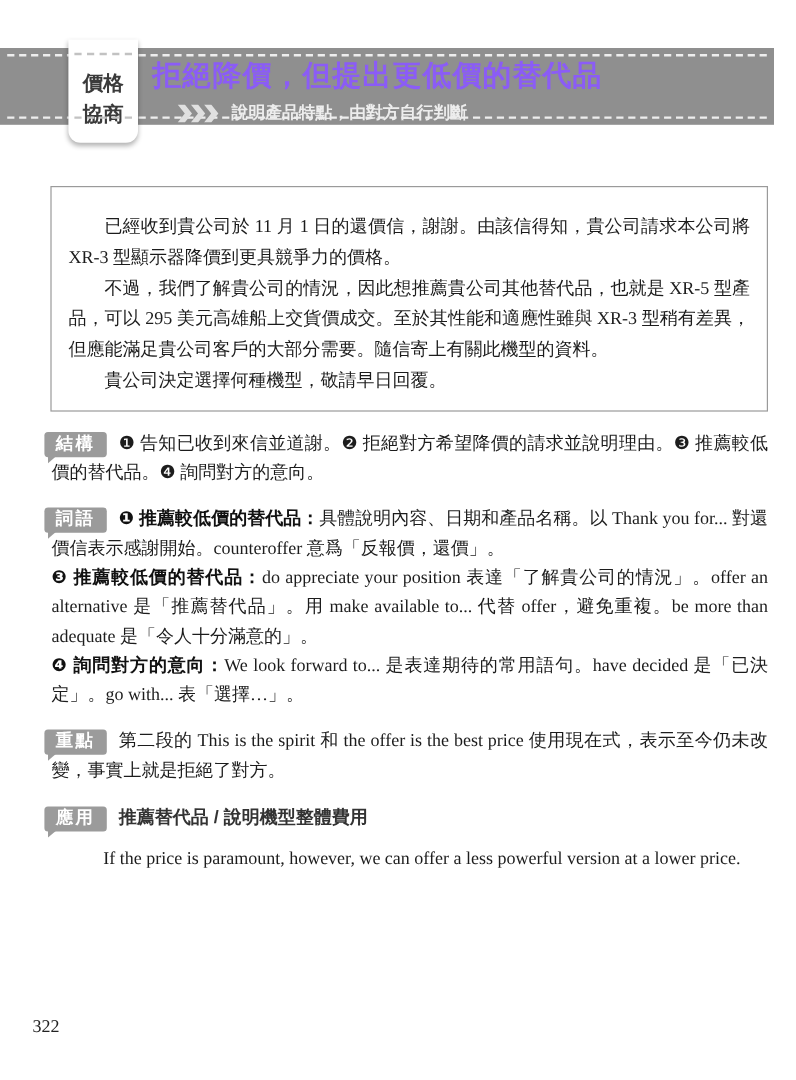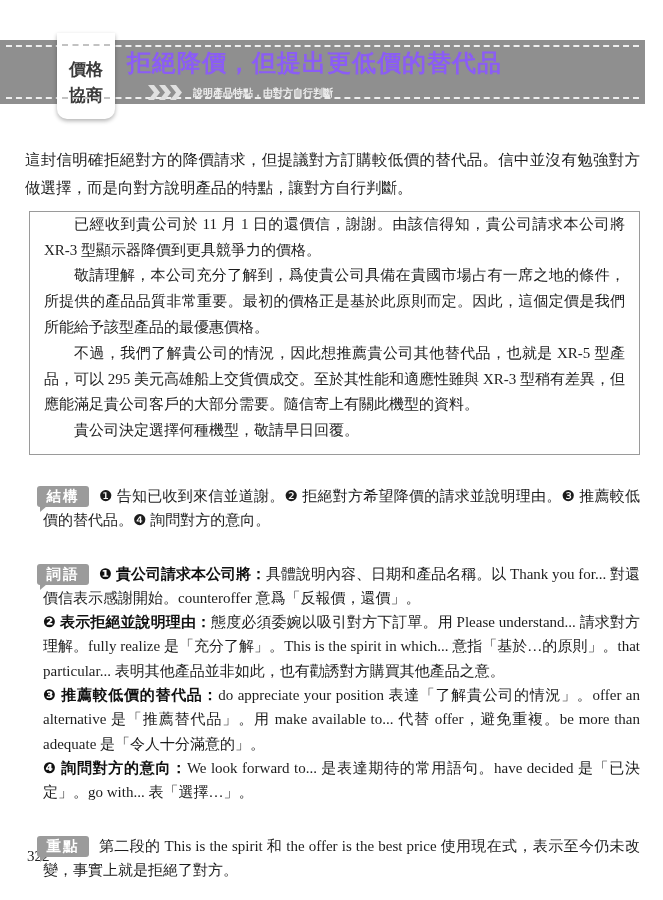--- a/index.html
+++ b/index.html
@@ -33,36 +33,36 @@
   .banner-title{
     position:absolute;left:127px;top:47px;z-index:2;
     font-family:"Liberation Sans","DejaVu Sans",sans-serif;
     font-weight:bold;font-size:24px;color:#8b5cf6;letter-spacing:1px;
     white-space:nowrap;
   }
   .banner-sub{
     position:absolute;left:148px;top:85px;z-index:2;
     display:flex;align-items:center;gap:9px;
     font-family:"Liberation Sans","DejaVu Sans",sans-serif;
-    font-weight:bold;font-size:10px;color:#ededed;white-space:nowrap;
+    font-weight:bold;font-size:14px;color:#ededed;white-space:nowrap;
   }
   
   .main{position:absolute;top:146px;left:25px;width:615px;z-index:1;}
   .intro{
     margin:0;font-size:15.5px;line-height:1.8;text-align:justify;
   }
   .letter-box{
-    margin:9px 0 0 4px;border:1px solid #9a9a9a;background:#fff;
-    padding:0 14px 10px 14px;
+    margin:9px 0 0 17px;border:1px solid #9a9a9a;background:#fff;
+    padding:21px 14px 10px 14px;
   }
   .letter-box p{
     margin:0;font-size:15px;line-height:1.72;text-indent:2em;text-align:justify;
   }
   
-  .section{margin-left:18px;margin-top:29px;}
+  .section{margin-left:18px;margin-top:15px;}
   .badge{
     float:left;margin-left:-6px;margin-right:10px;margin-top:2px;
     position:relative;display:inline-block;
     width:52px;height:21px;line-height:21px;text-align:center;
     background:#9b9b9b;color:#ffffff;border-radius:3px;
     font-family:"Liberation Sans","DejaVu Sans",sans-serif;
     font-weight:bold;font-size:14.5px;letter-spacing:2px;
   }
   .badge::after{
     content:"";position:absolute;left:3px;bottom:-5px;
@@ -105,38 +105,35 @@
   <svg width="36" height="15" viewBox="0 0 36 15" aria-hidden="true">
     <polygon points="0,0 6,0 12,7.5 6,15 0,15 6,7.5" fill="#e0e0e0"></polygon>
     <polygon points="11,0 17,0 23,7.5 17,15 11,15 17,7.5" fill="#e0e0e0"></polygon>
     <polygon points="22,0 28,0 34,7.5 28,15 22,15 28,7.5" fill="#e0e0e0"></polygon>
   </svg>
   <span>說明產品特點，由對方自行判斷</span>
 </div>
 
 <div class="main">
 
-  <p class="intro">這封信明確拒絕對方的降價請求，但提議對方訂購較低價的替代品。信中並沒有勉強對方做選擇，而是向對方說明產品的特點，讓對方自行判斷。</p>
 
   <div class="letter-box">
     <p>已經收到貴公司於 11 月 1 日的還價信，謝謝。由該信得知，貴公司請求本公司將 XR-3 型顯示器降價到更具競爭力的價格。</p>
-    <p>敬請理解，本公司充分了解到，爲使貴公司具備在貴國市場占有一席之地的條件，所提供的產品品質非常重要。最初的價格正是基於此原則而定。因此，這個定價是我們所能給予該型產品的最優惠價格。</p>
     <p>不過，我們了解貴公司的情況，因此想推薦貴公司其他替代品，也就是 XR-5 型產品，可以 295 美元高雄船上交貨價成交。至於其性能和適應性雖與 XR-3 型稍有差異，但應能滿足貴公司客戶的大部分需要。隨信寄上有關此機型的資料。</p>
     <p>貴公司決定選擇何種機型，敬請早日回覆。</p>
   </div>
 
   <div class="section clearfix">
     <span class="badge">結構</span>
     <p>❶ 告知已收到來信並道謝。❷ 拒絕對方希望降價的請求並說明理由。❸ 推薦較低價的替代品。❹ 詢問對方的意向。</p>
   </div>
 
   <div class="section clearfix">
     <span class="badge">詞語</span>
-    <p><span class="vocab-lead">❶ 貴公司請求本公司將：</span><span>具體說明內容、日期和產品名稱。以 Thank you for... 對還價信表示感謝開始。counteroffer 意爲「反報價，還價」。</span></p>
-    <p><span class="vocab-lead">❷ 表示拒絕並說明理由：</span><span>態度必須委婉以吸引對方下訂單。用 Please understand... 請求對方理解。fully realize 是「充分了解」。This is the spirit in which... 意指「基於…的原則」。that particular... 表明其他產品並非如此，也有勸誘對方購買其他產品之意。</span></p>
+    <p><span class="vocab-lead">❶ 推薦較低價的替代品：</span><span>具體說明內容、日期和產品名稱。以 Thank you for... 對還價信表示感謝開始。counteroffer 意爲「反報價，還價」。</span></p>
     <p><span class="vocab-lead">❸ 推薦較低價的替代品：</span><span>do appreciate your position 表達「了解貴公司的情況」。offer an alternative 是「推薦替代品」。用 make available to... 代替 offer，避免重複。be more than adequate 是「令人十分滿意的」。</span></p>
     <p><span class="vocab-lead">❹ 詢問對方的意向：</span><span>We look forward to... 是表達期待的常用語句。have decided 是「已決定」。go with... 表「選擇…」。</span></p>
   </div>
 
   <div class="section clearfix">
     <span class="badge">重點</span>
     <p>第二段的 This is the spirit 和 the offer is the best price 使用現在式，表示至今仍未改變，事實上就是拒絕了對方。</p>
   </div>
 
   <div class="section clearfix">

